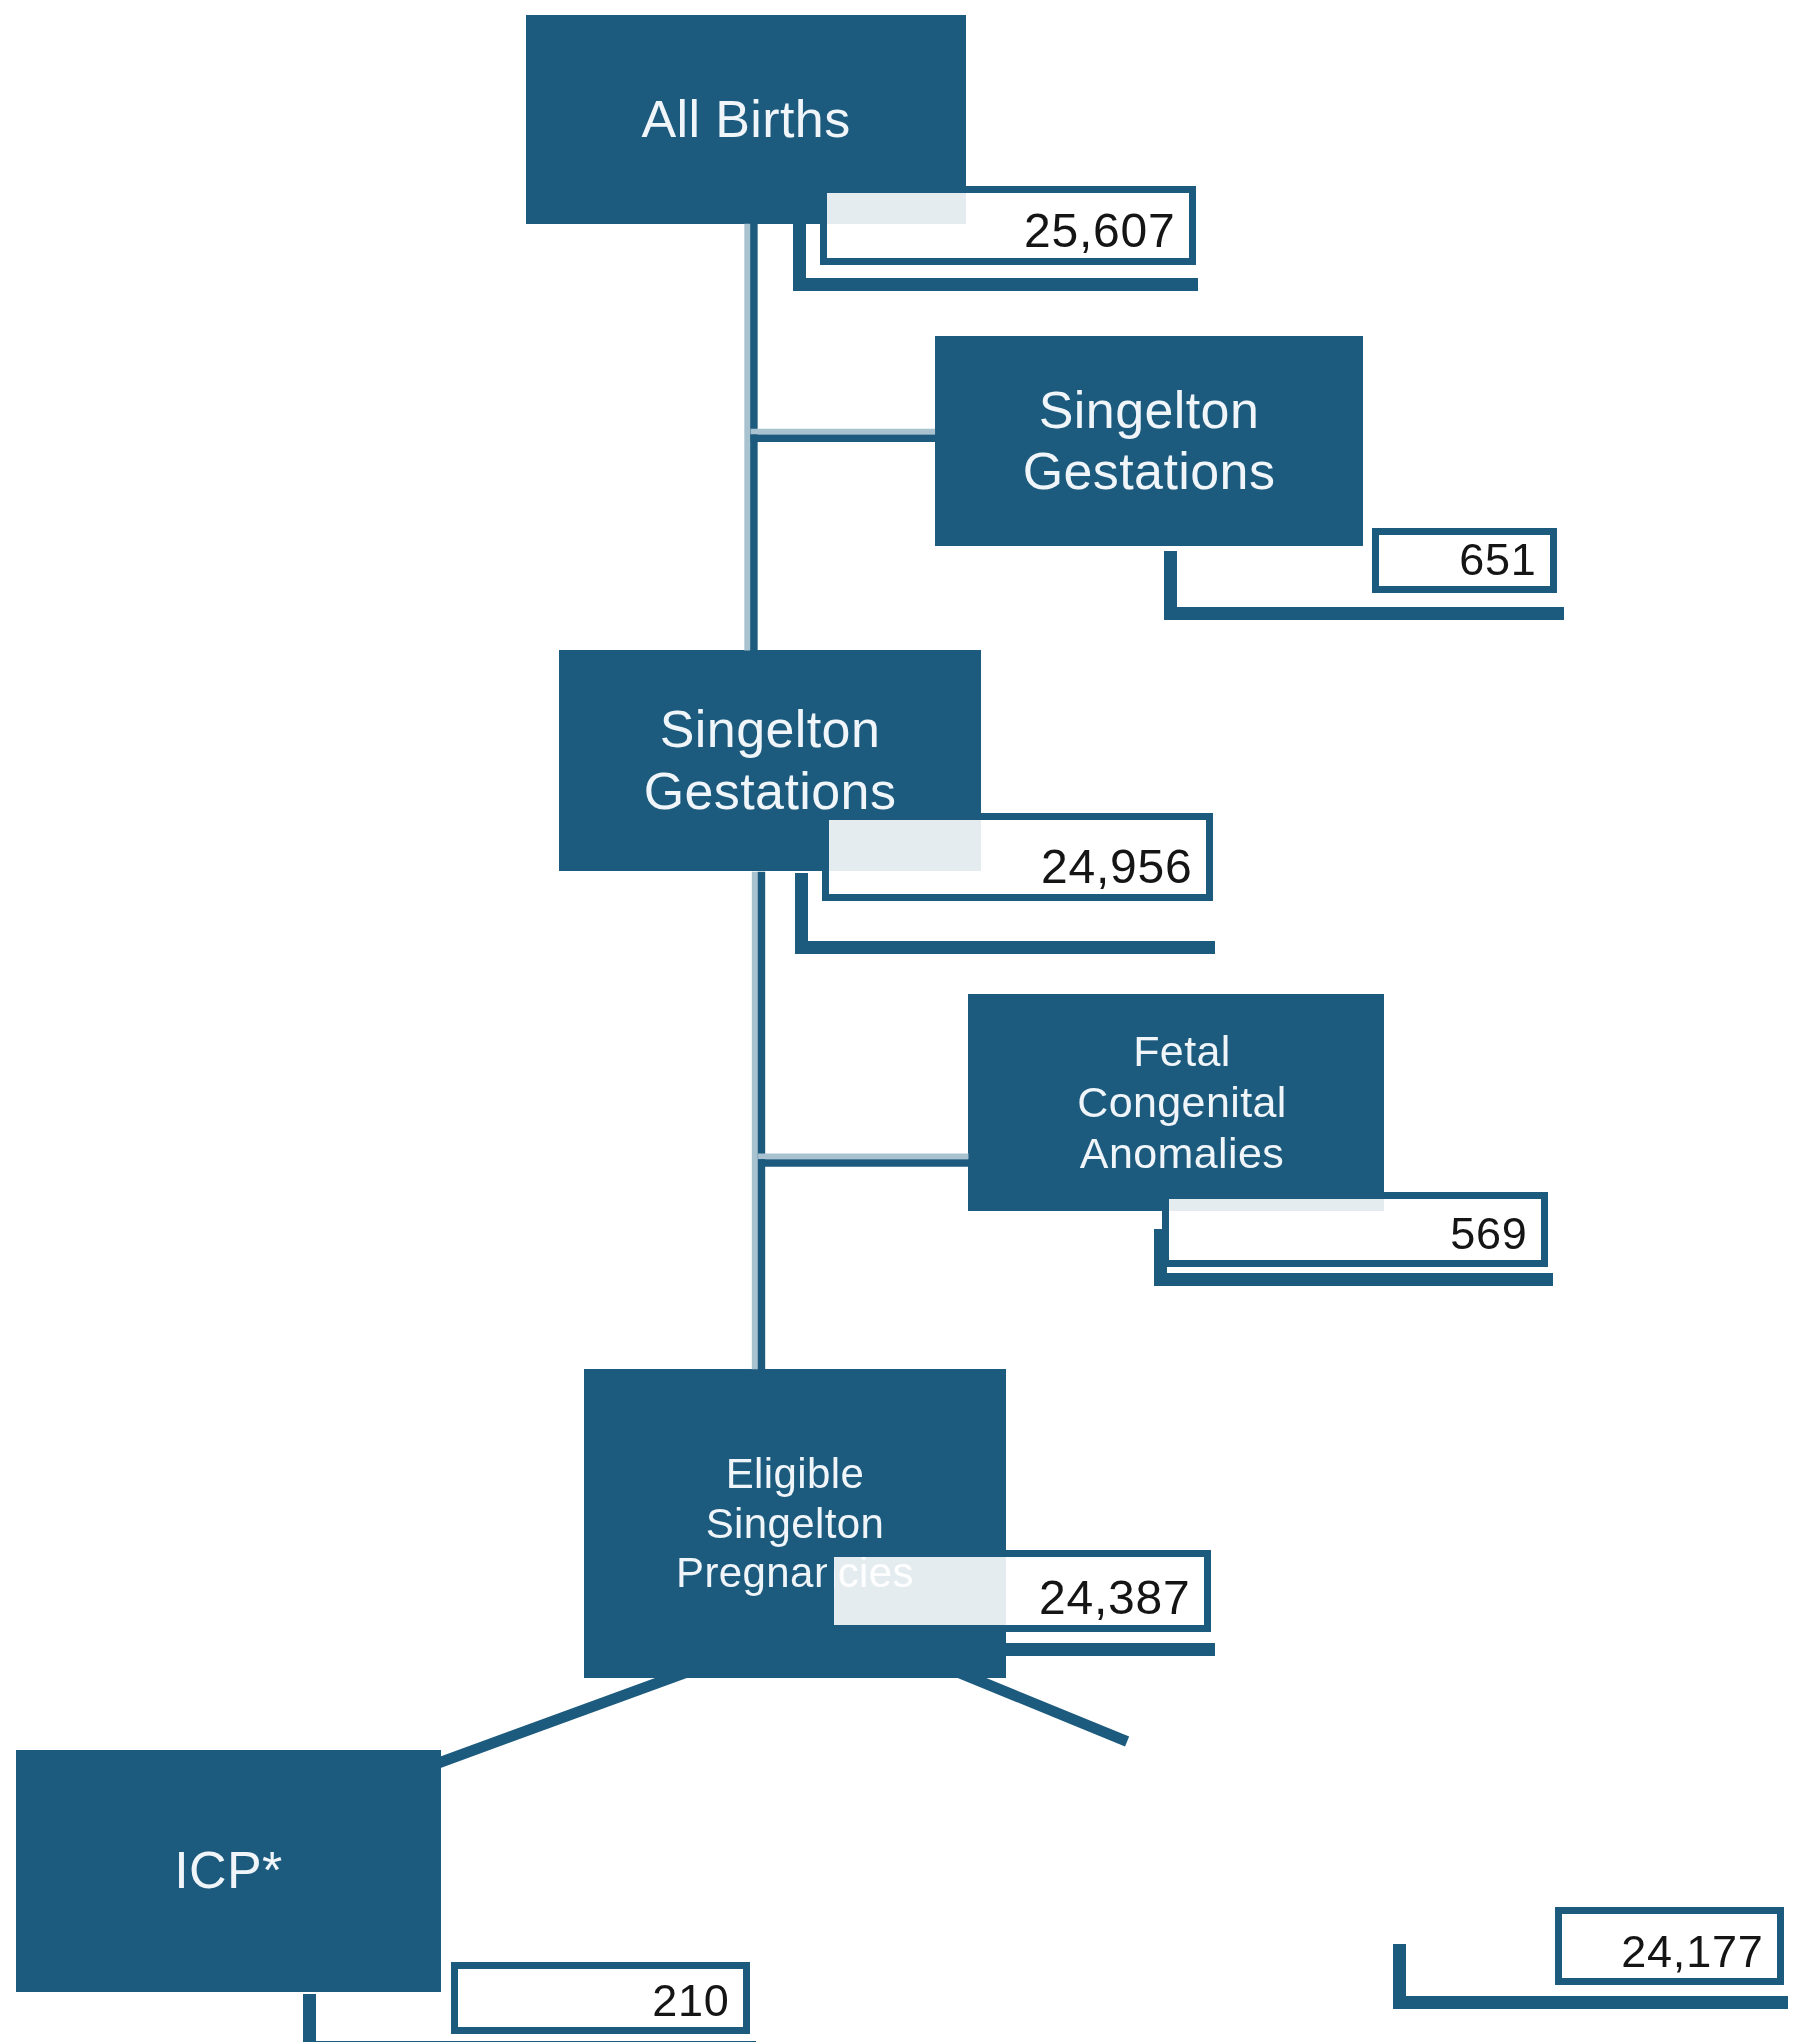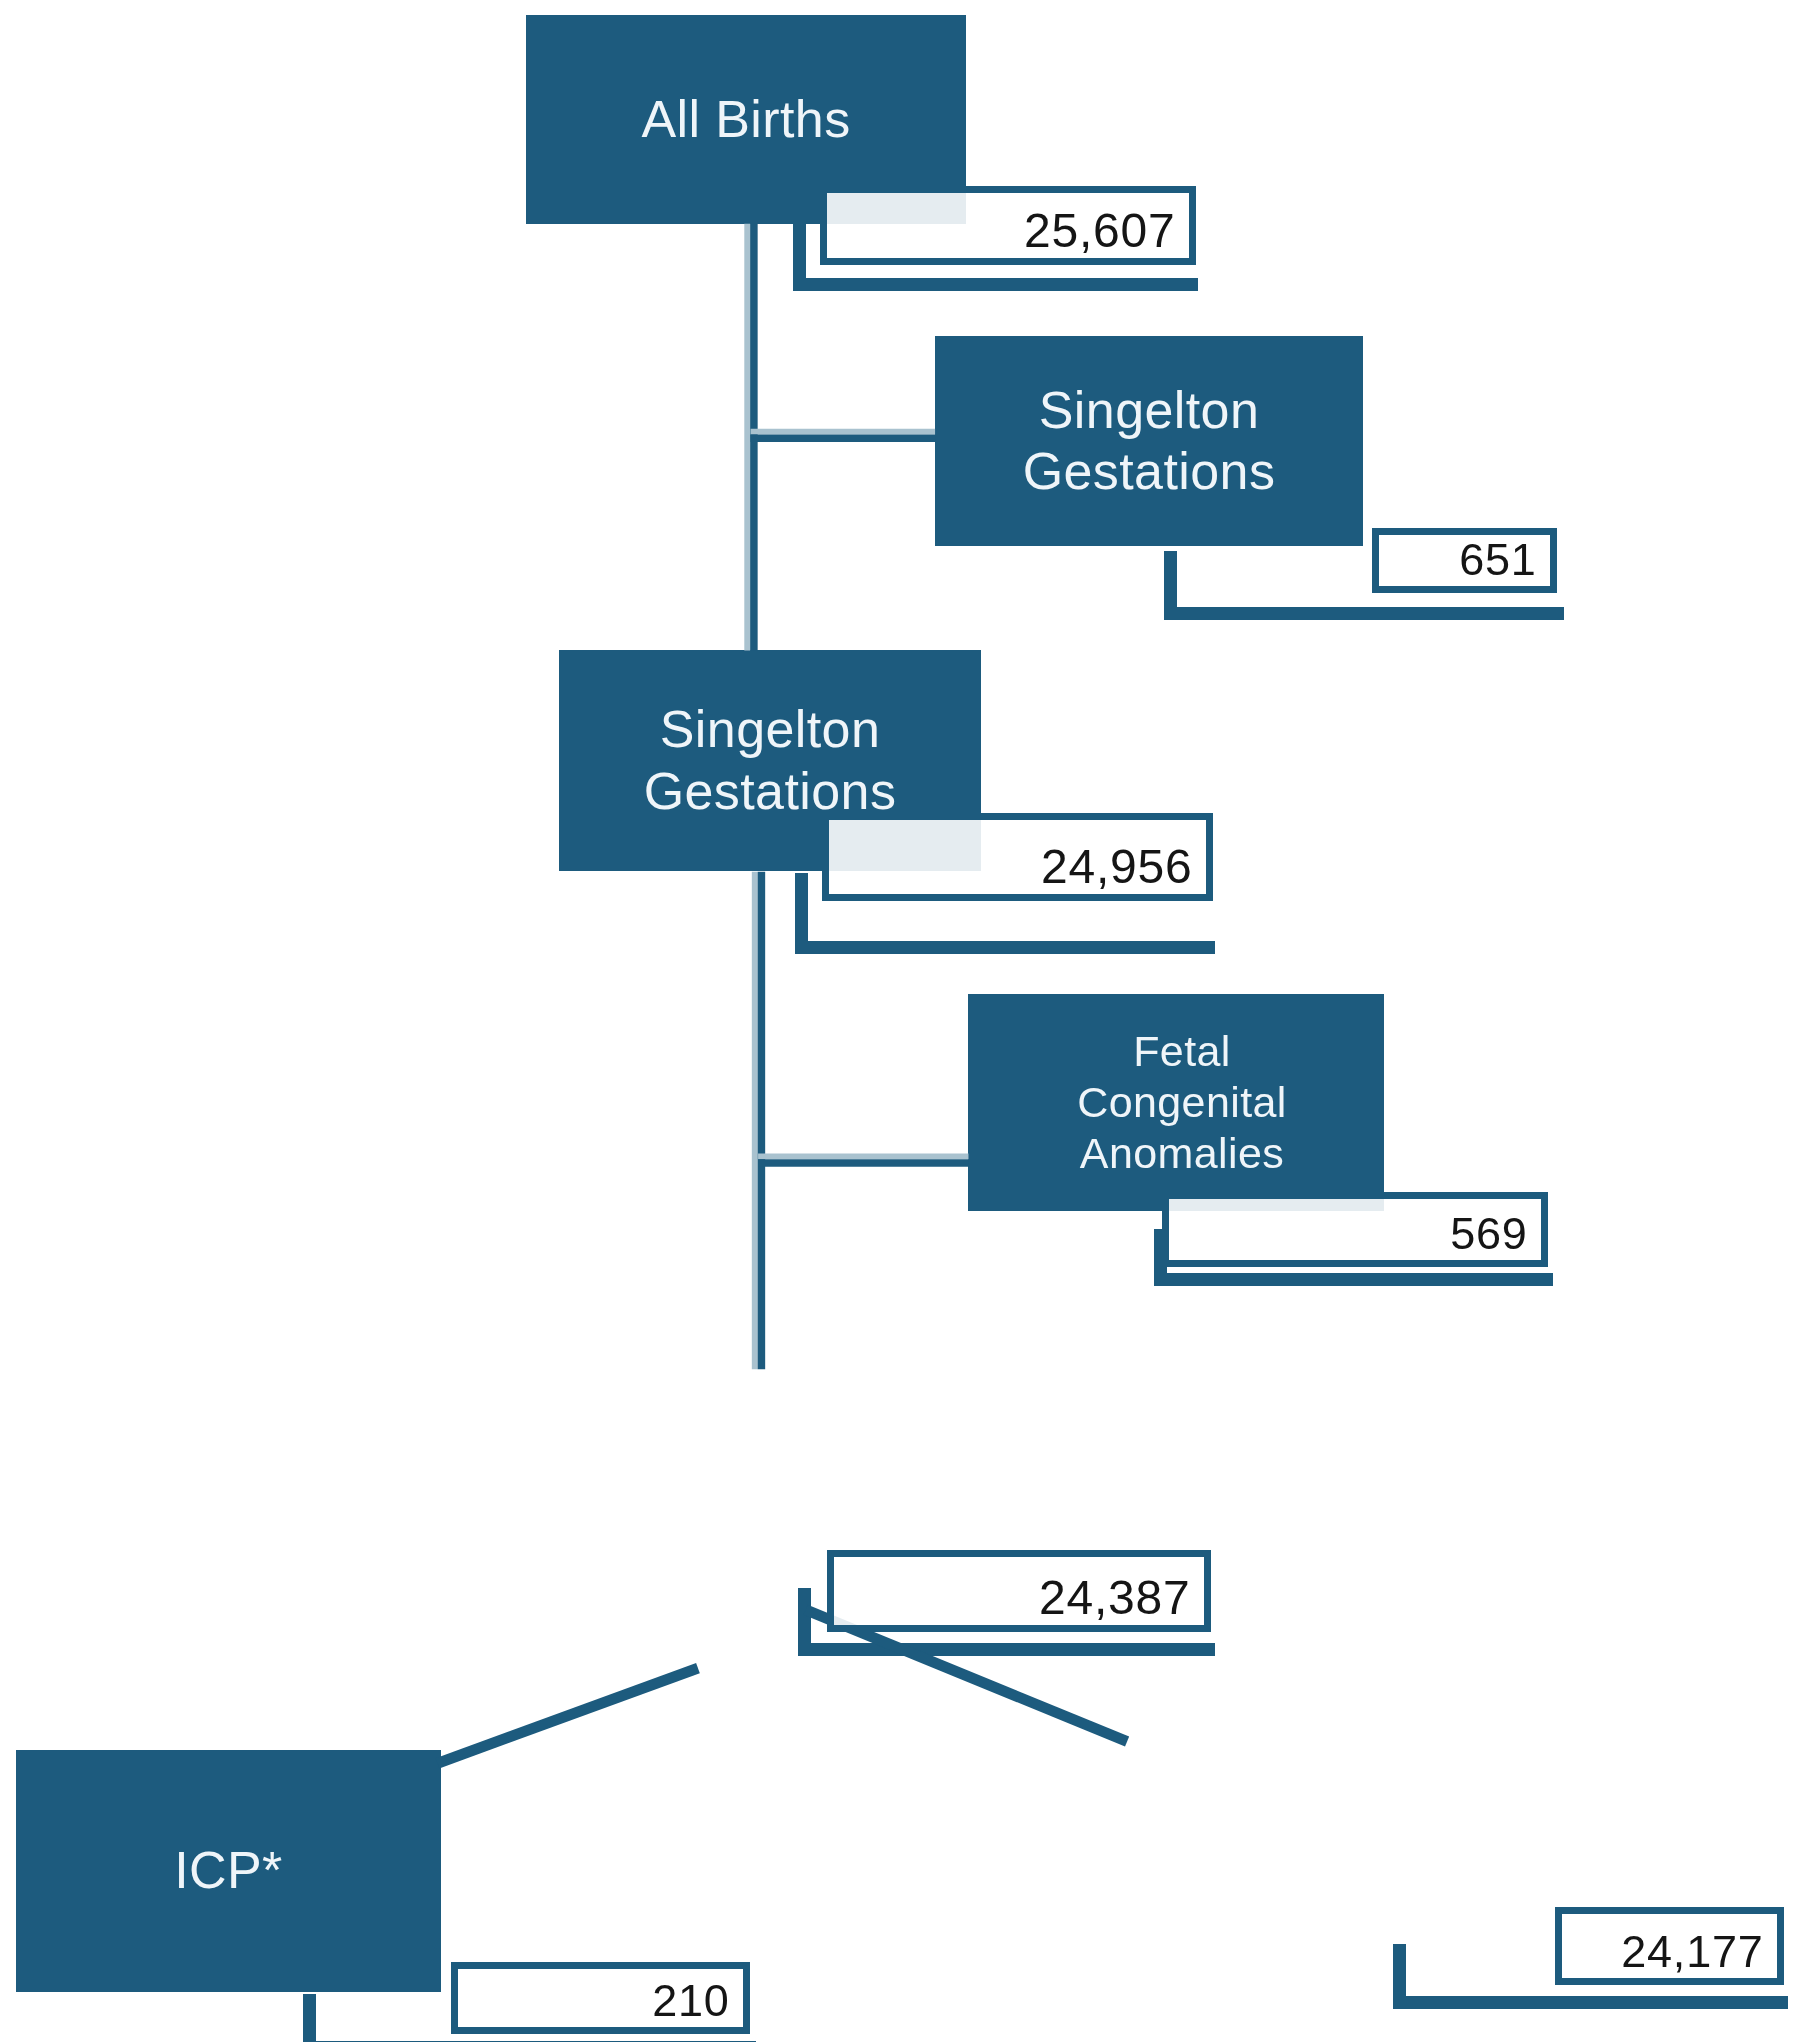--- a/index.html
+++ b/index.html
@@ -95,20 +95,23 @@
   </div>
 
   <div class="box" style="left:559px; top:650px; width:422px; height:221px; font-size:52px;">
     <span class="lbl" style="width:384px;">Singelton Gestations</span>
   </div>
 
   <div class="box" style="left:968px; top:994px; width:404px; height:217px; font-size:43px;padding-left:12px;">
     <span class="lbl" style="width:259px;">Fetal Congenital Anomalies</span>
   </div>
 
+  <div class="box" style="left:584px; top:1369px; width:422px; height:309px; font-size:42px;">
+    <span class="lbl" style="width:250px;">Eligible Singelton Pregnancies</span>
+  </div>
 
   <div class="box" style="left:16px; top:1750px; width:425px; height:242px; font-size:52px;">
     <span class="lbl">ICP*</span>
   </div>
 
 
   <div class="callout" style="left:820px; top:186px; width:376px; height:79px; font-size:48px;">
     <span>25,607</span>
   </div>
 

